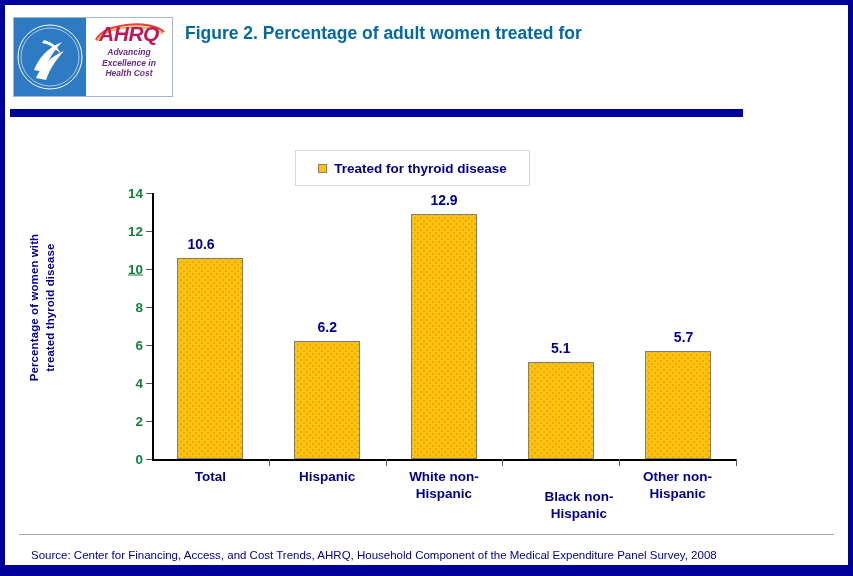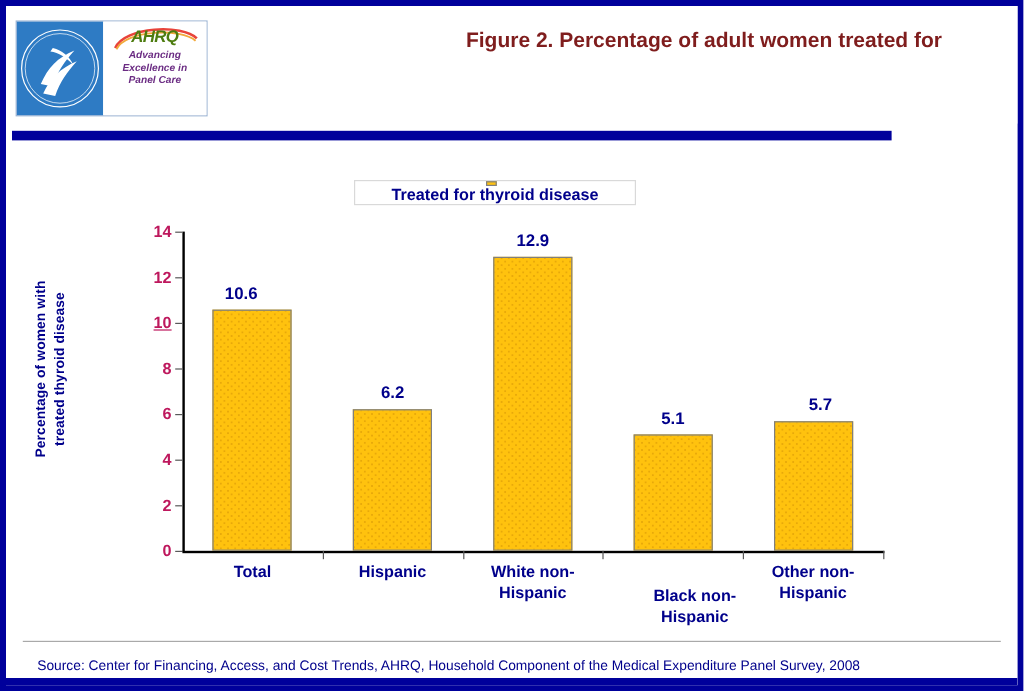--- a/index.html
+++ b/index.html
@@ -56,22 +56,22 @@
     background: #ffffff;
     display: flex;
     flex-direction: column;
     align-items: center;
     justify-content: flex-start;
     padding-top: 5px;
     box-sizing: border-box;
   }
   #ahrq-word {
     font-weight: bold;
-    font-size: 14px;
-    color: #4d7c0f;
+    font-size: 21px;
+    color: #be185d;
     letter-spacing: -0.5px;
     font-style: italic;
     line-height: 1;
     position: relative;
     z-index: 2;
   }
   #ahrq-arc {
     position: absolute;
     left: 8px;
     top: 2px;
@@ -88,24 +88,24 @@
     text-align: center;
     line-height: 1.25;
     z-index: 2;
   }
 
   #fig-title {
     position: absolute;
     left: 180px;
     top: 16px;
     width: 600px;
-    text-align: right;
+    text-align: left;
     font-size: 17.5px;
     font-weight: bold;
-    color: #7f1d1d;
+    color: #0369a1;
     line-height: 1.45;
   }
 
   
   #navy-rule {
     position: absolute;
     left: 5px;
     top: 104px;
     width: 733px;
     height: 8px;
@@ -119,28 +119,27 @@
     top: 112px;
     width: 843px;
     height: 410px;
   }
 
   #legend {
     position: absolute;
     left: 290px;
     top: 33px;
     width: 235px;
-    height: 21px;
+    height: 36px;
     border: 1px solid #d9d9d9;
     background: #ffffff;
     display: flex;
     align-items: center;
     justify-content: center;
     box-sizing: border-box;
-    flex-direction: column;
   }
   #legend-swatch {
     width: 9px;
     height: 9px;
     background: #FFC20E;
     border: 1px solid #808080;
     margin-right: 7px;
     box-sizing: border-box;
   }
   #legend-label {
@@ -195,21 +194,21 @@
     height: 1px;
     background: #595959;
   }
   .ytick-label {
     position: absolute;
     right: 100%;
     margin-right: 9px;
     transform: translateY(-50%);
     font-size: 13.5px;
     font-weight: bold;
-    color: #be185d;
+    color: #15803d;
     white-space: nowrap;
   }
   .xtick-mark {
     position: absolute;
     top: 266px;
     width: 1px;
     height: 7px;
     background: #595959;
   }
 
@@ -290,21 +289,21 @@
       </div>
       <div id="logo-ahrq">
         <svg id="ahrq-arc" viewBox="0 0 72 22" aria-hidden="true">
           <path d="M2 20 C10 2, 58 0, 70 12" fill="none" stroke="#E8443A" stroke-width="2.2"></path>
           <path d="M3 21 C11 5, 57 3, 69 14" fill="none" stroke="#F2A93B" stroke-width="1.6"></path>
         </svg>
         <div id="ahrq-word">AHRQ</div>
         <div id="ahrq-tag">
           <div>Advancing</div>
           <div>Excellence in</div>
-          <div>Panel Care</div>
+          <div>Health Cost</div>
         </div>
       </div>
     </div>
 
     <div id="fig-title">
       <div>Figure 2. Percentage of adult women treated for</div>
     </div>
   </div>
 
   <div id="navy-rule"></div>

